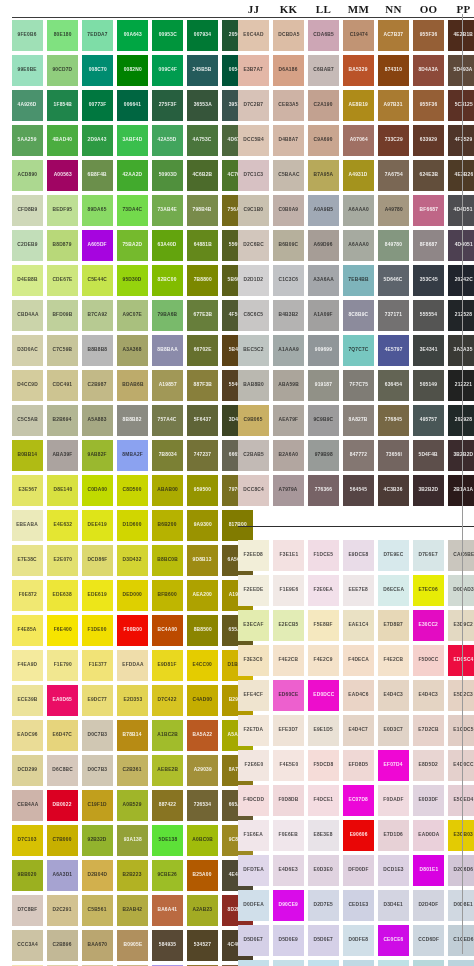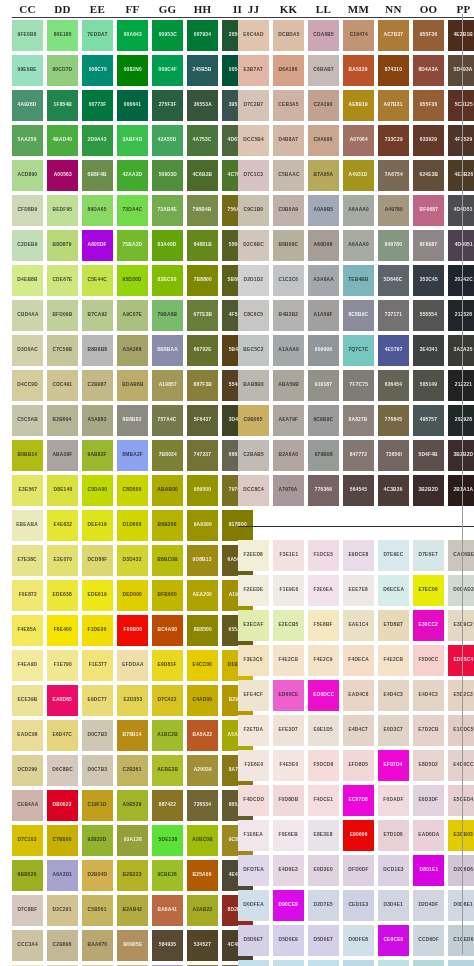--- a/index.html
+++ b/index.html
@@ -42,29 +42,20 @@
     pointer-events:none;
   }
   .divider{position:absolute;height:1px;background:#2e2e2e;}
   .edge{position:absolute;width:1px;background:#9a9a9a;}
 </style>
 </head>
 <body>
 
 <div id="sheet">
 
-  <div class="hdr" id="hdr-left" style="left: 12px; width: 241px;">
-      <div class="hcell" style="width: 31px; margin-right: 4px;">CC</div>
-      <div class="hcell" style="width: 31px; margin-right: 4px;">DD</div>
-      <div class="hcell" style="width: 31px; margin-right: 4px;">EE</div>
-      <div class="hcell" style="width: 31px; margin-right: 4px;">FF</div>
-      <div class="hcell" style="width: 31px; margin-right: 4px;">GG</div>
-      <div class="hcell" style="width: 31px; margin-right: 4px;">HH</div>
-      <div class="hcell" style="width: 31px;">II</div>
-    </div>
   <div class="hdr" id="hdr-right" style="left: 238px; width: 241px;">
       <div class="hcell" style="width: 31px; margin-right: 4px;">JJ</div>
       <div class="hcell" style="width: 31px; margin-right: 4px;">KK</div>
       <div class="hcell" style="width: 31px; margin-right: 4px;">LL</div>
       <div class="hcell" style="width: 31px; margin-right: 4px;">MM</div>
       <div class="hcell" style="width: 31px; margin-right: 4px;">NN</div>
       <div class="hcell" style="width: 31px; margin-right: 4px;">OO</div>
       <div class="hcell" style="width: 31px;">PP</div>
     </div>
   <div class="hrule" id="rule-left" style="left: 12px; top: 17px; width: 241px;"></div>

